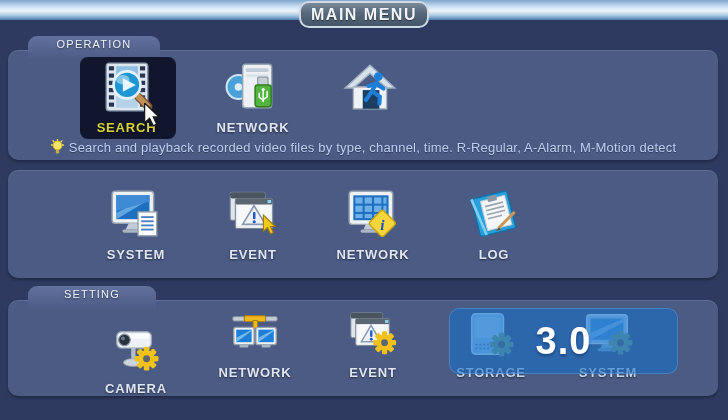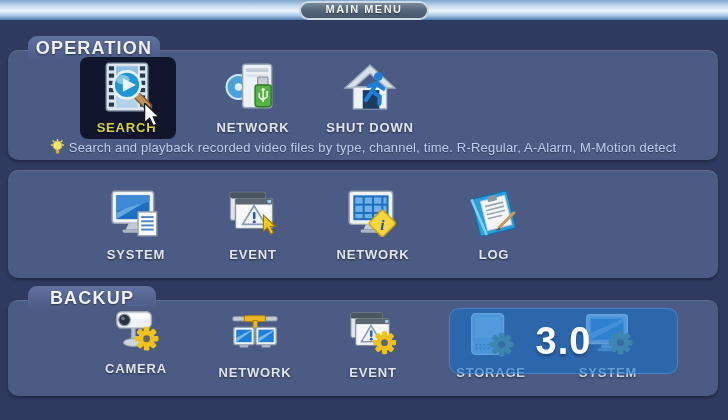--- a/index.html
+++ b/index.html
@@ -9,43 +9,43 @@
     background:#2e3a5f;
     font-family:"Liberation Sans", sans-serif;
   }
   
   .topbar {
     position:absolute; left:0; top:0; width:728px; height:20px;
     background:linear-gradient(180deg,#7fa6cd 0%,#cfe2f3 35%,#ecf4fb 55%,#a6c6e2 78%,#4c7cae 100%);
   }
   .title-pill {
     position:absolute; left:50%; top:1px; transform:translateX(-50%);
-    width:130px; height:19px; border-radius:10px;
+    width:130px; height:27px; border-radius:10px;
     background:linear-gradient(180deg,#7a8a9a 0%,#56687a 45%,#45566a 100%);
     border:2px solid #cdd9e5;
-    display:flex; justify-content:center;
-    color:#f2f6fa; font-size:11px; font-weight:bold; letter-spacing:1.5px;
+    display:flex; align-items:center; justify-content:center;
+    color:#f2f6fa; font-size:16px; font-weight:bold; letter-spacing:1.5px;
     text-shadow:0 1px 1px rgba(0,0,0,.5);
   }
   
   .panel {
     position:absolute; left:8px; width:710px;
     background:#4b5b84; border-radius:10px;
     box-shadow:inset 0 1px 0 rgba(255,255,255,.12), 0 2px 3px rgba(0,0,0,.3);
   }
   .panel-operation { top:50px;  height:110px; }
   .panel-info      { top:170px; height:108px; }
   .panel-setting   { top:300px; height:96px;  }
   .tab {
     position:absolute; top:-14px; left:20px; height:24px;
     border-radius:9px 9px 0 0;
     background:linear-gradient(180deg,#62719e 0%,#4b5b84 100%);
     display:flex; align-items:flex-start; justify-content:center;
     padding-top:2px;
-    color:#eef2fa; font-size:18px; font-weight:bold; letter-spacing:1.2px;
+    color:#eef2fa; font-size:11px; font-weight:normal; letter-spacing:1.2px;
     text-shadow:0 1px 2px rgba(0,0,0,.5);
   }
   .tab-operation { width:132px; }
   .tab-info      { width:110px; }
   .tab-setting   { width:128px; }
   
   .item {
     position:absolute; width:96px;
     display:flex; flex-direction:column; align-items:center;
     cursor:default;
@@ -174,21 +174,20 @@
           <circle cx="35" cy="17" r="4.2" fill="#1e7fd8"></circle>
           <g stroke="#1e7fd8" stroke-width="4" stroke-linecap="round" fill="none">
             <path d="M33.5,22.5 L29,31"></path>
             <path d="M33,24 L40,28.5"></path>
             <path d="M33,24 L25.5,26"></path>
             <path d="M29,31 L36.5,36.5 L36,43"></path>
             <path d="M29,31 L23,39.5"></path>
           </g>
         </svg>
       </div>
-      <div class="item-label">SHUT DOWN</div>
     </div>
 
     <div class="hint-row">
       <svg width="15" height="16" viewBox="0 0 15 16">
         <g stroke="#f0dc60" stroke-width="1.3" stroke-linecap="round">
           <line x1="7.5" y1="0.5" x2="7.5" y2="2"></line>
           <line x1="1.5" y1="6" x2="3" y2="6"></line>
           <line x1="12" y1="6" x2="13.5" y2="6"></line>
           <line x1="3" y1="1.8" x2="4.2" y2="3"></line>
           <line x1="12" y1="1.8" x2="10.8" y2="3"></line>
@@ -288,24 +287,24 @@
           <line x1="46" y1="26" x2="32" y2="40" stroke="#c89858" stroke-width="3" stroke-linecap="round"></line>
           <path d="M32,40 l-3.5,3.5 5,-1.2 Z" fill="#6a5030"></path>
         </svg>
       </div>
       <div class="item-label">LOG</div>
     </div>
   </div>
 
   <div class="panel panel-setting">
     <div class="tab tab-setting">
-      <span>BACKUP</span>
-    </div>
-
-    <div class="item item-sm" style="left:80px; top:4px;justify-content:flex-end;">
+      <span>SETTING</span>
+    </div>
+
+    <div class="item item-sm" style="left:80px; top:24px;justify-content:flex-end;">
       <div class="icon-box">
         <svg viewBox="0 0 54 54" width="52" height="52">
           <rect x="7" y="8" width="36" height="17" rx="5" fill="#eef2f6" stroke="#98a4b2" stroke-width="1.4"></rect>
           <rect x="9" y="10" width="32" height="5" rx="2.5" fill="#fbfcfe"></rect>
           <circle cx="15" cy="16.5" r="6" fill="#2a3440" stroke="#8a96a2" stroke-width="1.2"></circle>
           <circle cx="13.5" cy="15" r="2" fill="#6a7a8a"></circle>
           <rect x="22" y="25" width="4.5" height="13" fill="#b4bec8"></rect>
           <ellipse cx="24" cy="40" rx="10" ry="4" fill="#ccd5dd" stroke="#9aa6b2" stroke-width="1"></ellipse>
           <use href="#gear" transform="translate(38,36) scale(0.95)" color="#f2c21a"></use>
         </svg>

